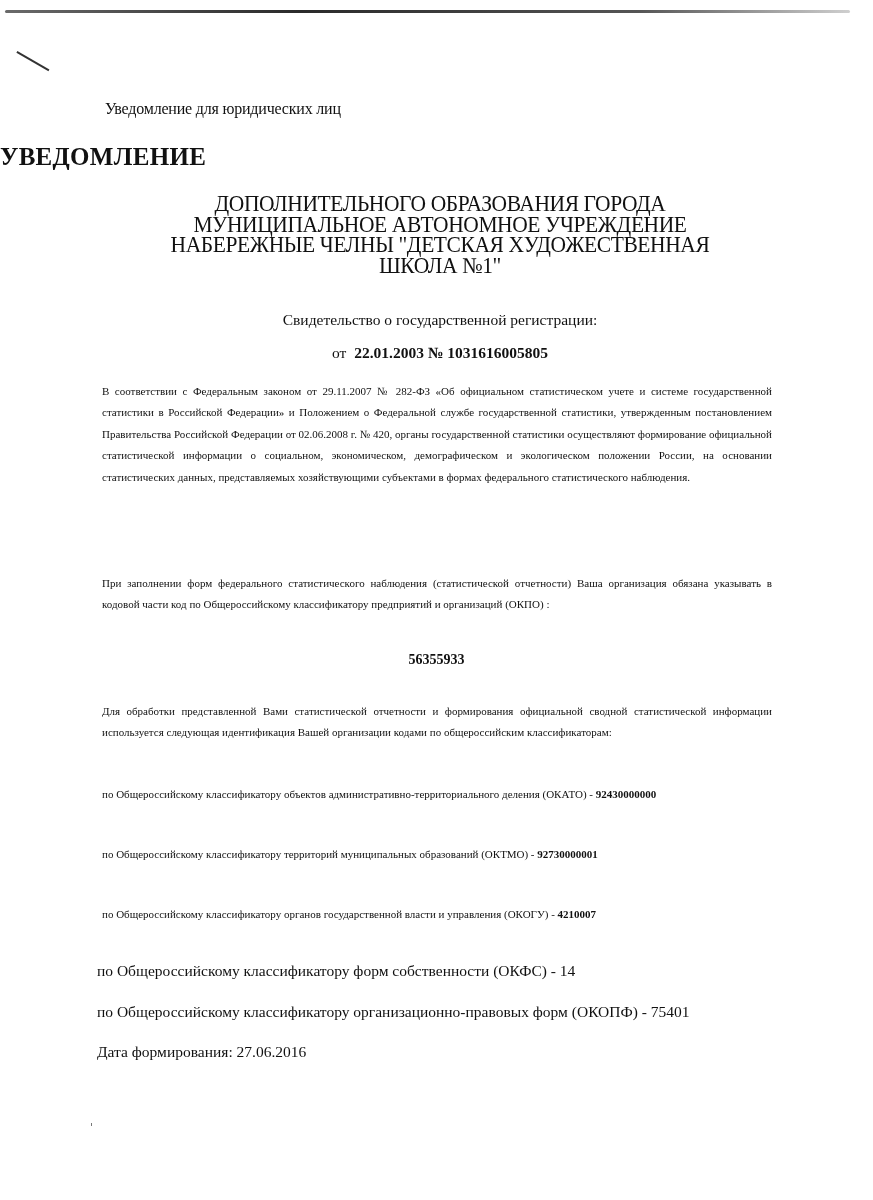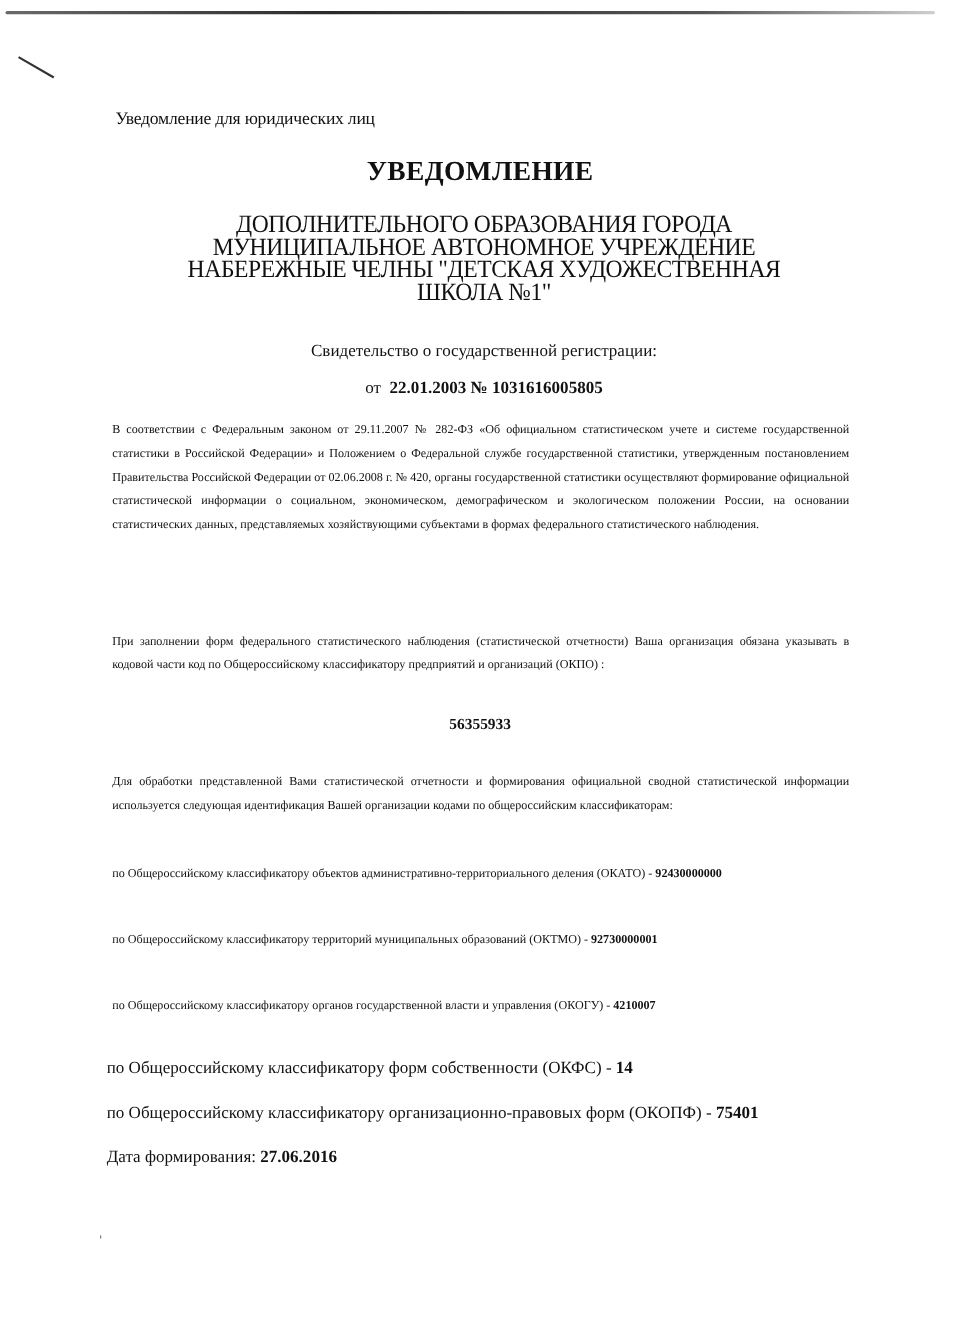--- a/index.html
+++ b/index.html
@@ -39,21 +39,21 @@
     left: 105px;
     top: 100px;
     font-size: 16px;
     letter-spacing: -0.2px;
   }
   .title {
     position: absolute;
     left: 0;
     width: 873px;
     top: 143px;
-    text-align: center;
+    text-align: left;
     font-weight: bold;
     font-size: 25px;
     letter-spacing: 0.3px;
   }
   .org-name {
     position: absolute;
     left: 120px;
     width: 640px;
     top: 196px;
     text-align: center;
@@ -101,21 +101,21 @@
   }
   .p3 { top: 701px; }
   .p4 { top: 784px; }
   .p5 { top: 844px; }
   .p6 { top: 904px; }
   .line-item {
     position: absolute;
     font-size: 15.5px;
     white-space: nowrap;
   }
-  .line-item b { font-weight: bold; }
+  .line-item b { font-weight: normal; }
   .l-okfs { left: 97px; top: 962px; }
   .l-okopf { left: 97px; top: 1003px; }
   .l-date { left: 97px; top: 1043px; }
   .speck {
     position: absolute;
     left: 91px;
     top: 1123px;
     width: 1px;
     height: 3px;
     background: #777;

